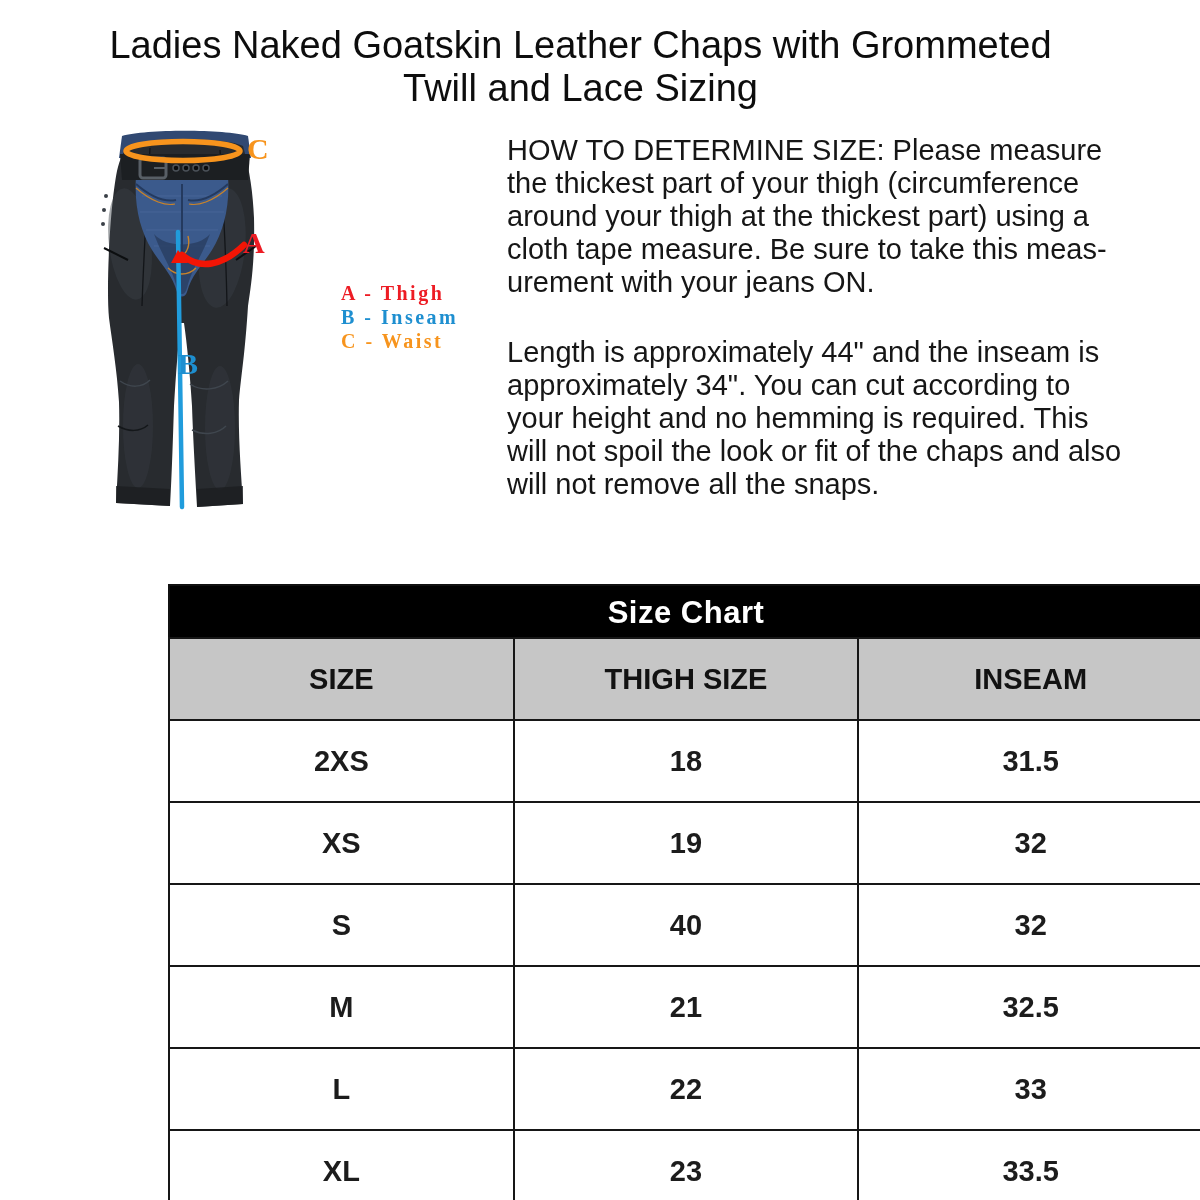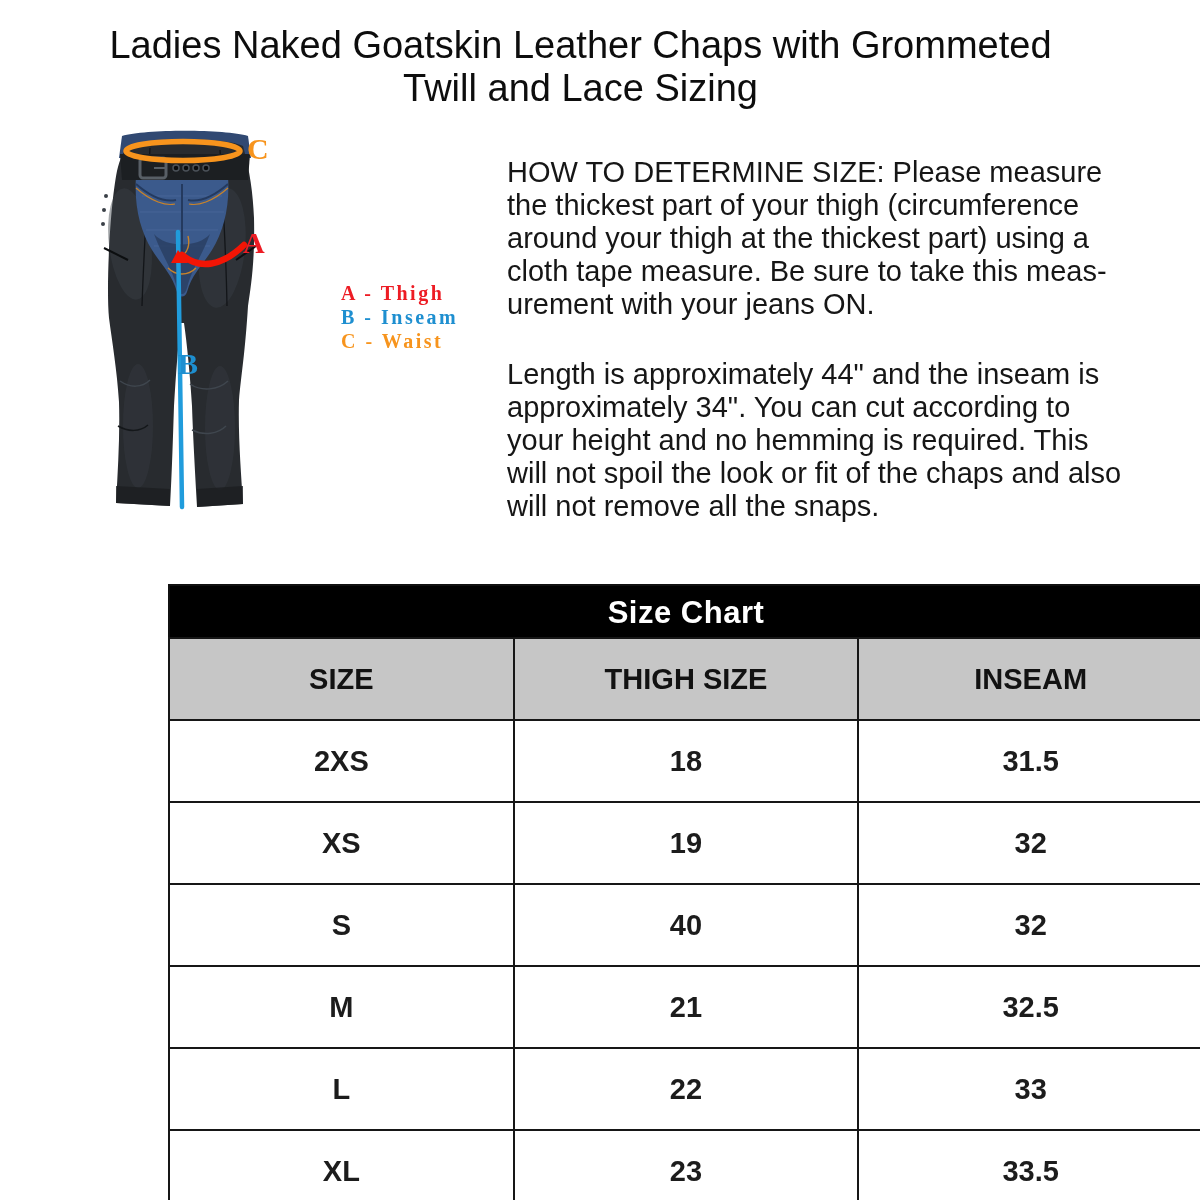--- a/index.html
+++ b/index.html
@@ -18,21 +18,21 @@
     position:absolute;font-family:"Liberation Serif",serif;font-weight:bold;
     font-size:30px;line-height:30px;
   }
   .legend{
     position:absolute;left:341px;top:281px;
     font-family:"Liberation Serif",serif;font-weight:bold;font-size:20px;
     letter-spacing:2.5px;
   }
   .legend .legend-row{height:24px;line-height:24px;white-space:nowrap;}
   
-  .instructions{position:absolute;left:507px;top:156px;width:660px;}
+  .instructions{position:absolute;left:507px;top:134px;width:660px;}
   .instructions .para{font-size:29px;line-height:33px;color:#161616;}
   .instructions .para + .para{margin-top:37px;}
   .instructions .para div{white-space:nowrap;}
   
   .size-chart{position:absolute;left:168px;top:584px;width:1036px;}
   .size-chart-title{
     height:53px;line-height:53px;text-align:center;
     font-weight:bold;font-size:31px;letter-spacing:0.5px;
     border:2px solid #101010;border-bottom:none;box-sizing:border-box;
   }

